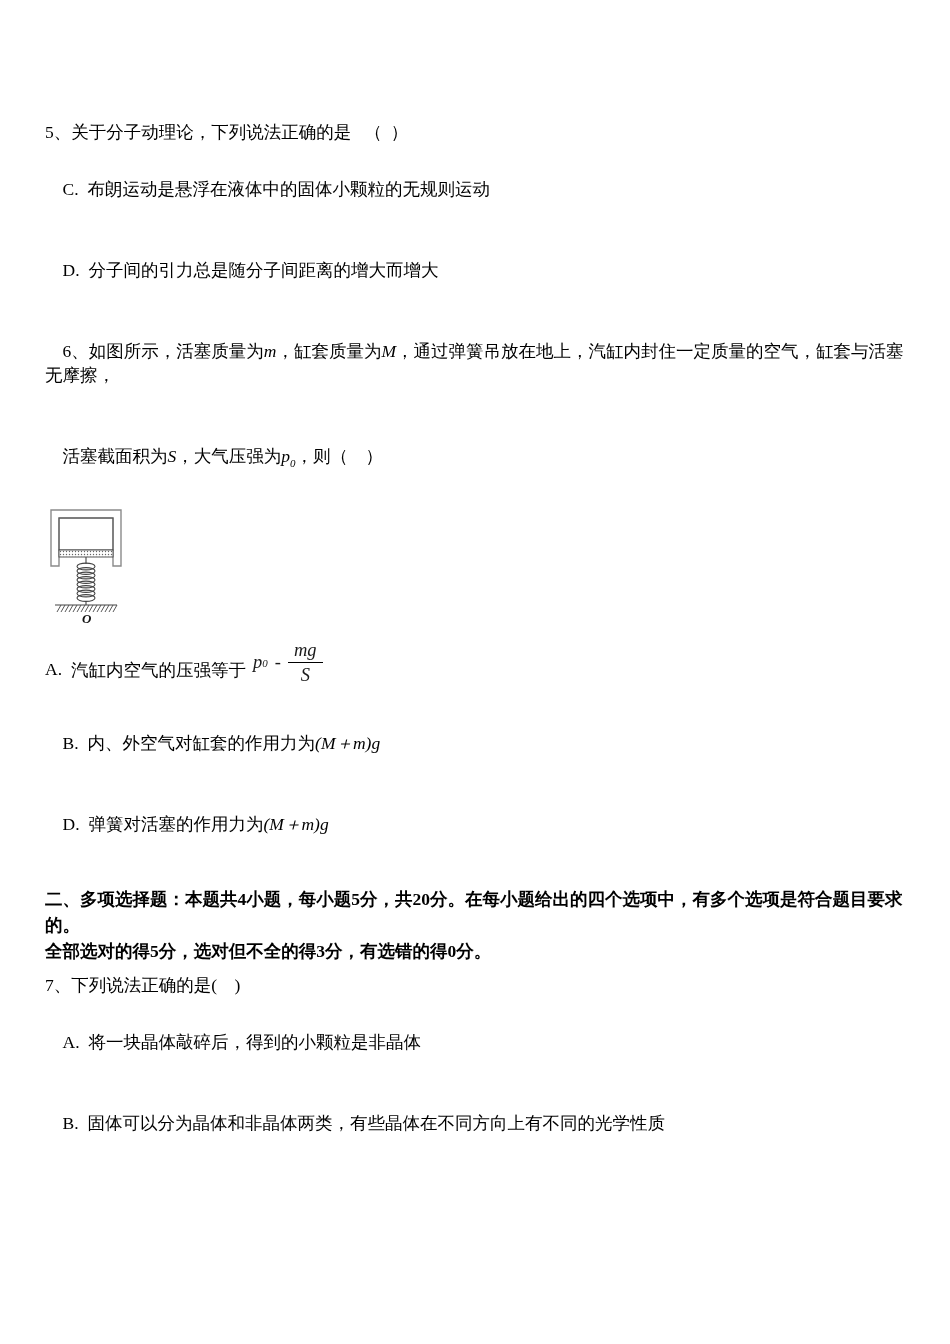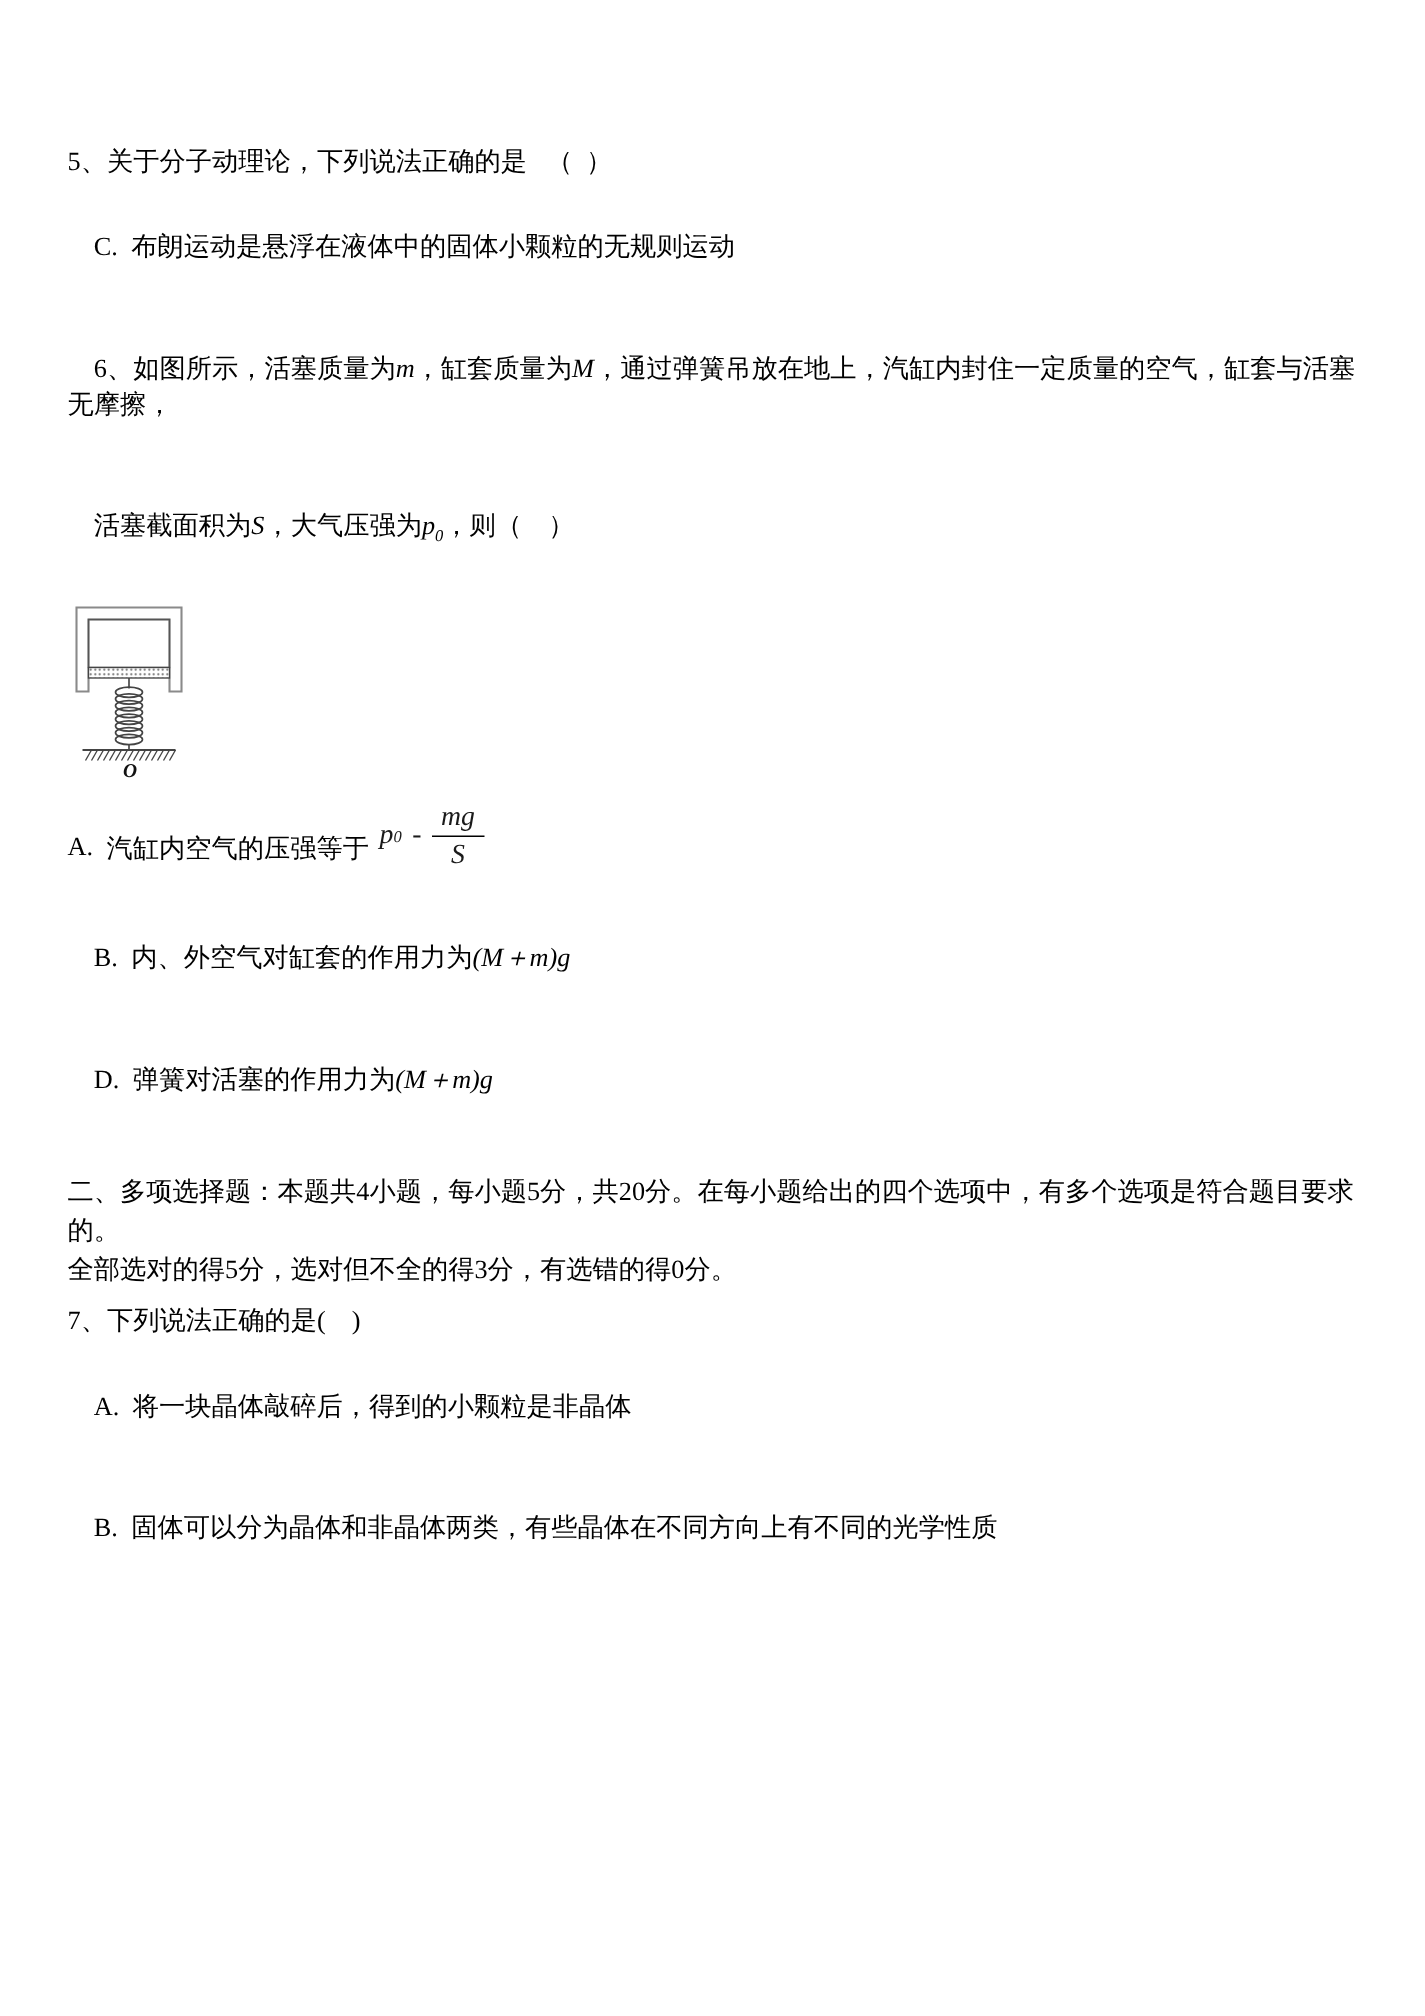--- a/index.html
+++ b/index.html
@@ -12,35 +12,35 @@
     height: 1344px;
     overflow: hidden;
     color: #000000;
     font-family: "Liberation Serif", "DejaVu Serif", serif;
     font-size: 17.5px;
   }
   .page {
     box-sizing: border-box;
     width: 950px;
     height: 1344px;
-    padding: 95px 42px 0 45px;
+    padding: 120px 42px 0 45px;
     background: #ffffff;
   }
   .line {
     line-height: 24px;
     margin-bottom: 9px;
     white-space: pre-wrap;
   }
   .qgap { margin-top: 9px; }
   .sec-line {
     line-height: 26px;
     margin-bottom: 0;
     white-space: pre-wrap;
   }
-  .sec-block { margin-bottom: 9px; margin-top: 26px; }
+  .sec-block { margin-bottom: 9px; margin-top: 26px; font-weight: bold; }
   .opt-label { margin-right: 9px; }
   .v { font-style: italic; font-family: "Liberation Serif", serif; }
   sub.vs { font-style: italic; font-size: 11px; }
   
   .math-line {
     display: flex;
     align-items: center;
     min-height: 54px;
     margin-bottom: 10px;
   }
@@ -69,20 +69,23 @@
   }
 </style>
 </head>
 <body>
 
 <div class="page">
 
   <div class="line">5、关于分子动理论，下列说法正确的是   （  ）</div>
   <div class="line">
     <span class="opt-label">C.</span><span>布朗运动是悬浮在液体中的固体小颗粒的无规则运动</span>
+  </div>
+  <div class="line">
+    <span class="opt-label">D.</span><span>分子间的引力总是随分子间距离的增大而增大</span>
   </div>
 
   <div class="line qgap">
     <span>6、如图所示，活塞质量为</span><span class="v">m</span><span>，缸套质量为</span><span class="v">M</span><span>，通过弹簧吊放在地上，汽缸内封住一定质量的空气，缸套与活塞无摩擦，</span>
   </div>
   <div class="line">
     <span>活塞截面积为</span><span class="v">S</span><span>，大气压强为</span><span class="v">p</span><sub class="vs">0</sub><span>，则（    ）</span>
   </div>
 
   <div class="figure-wrap">

